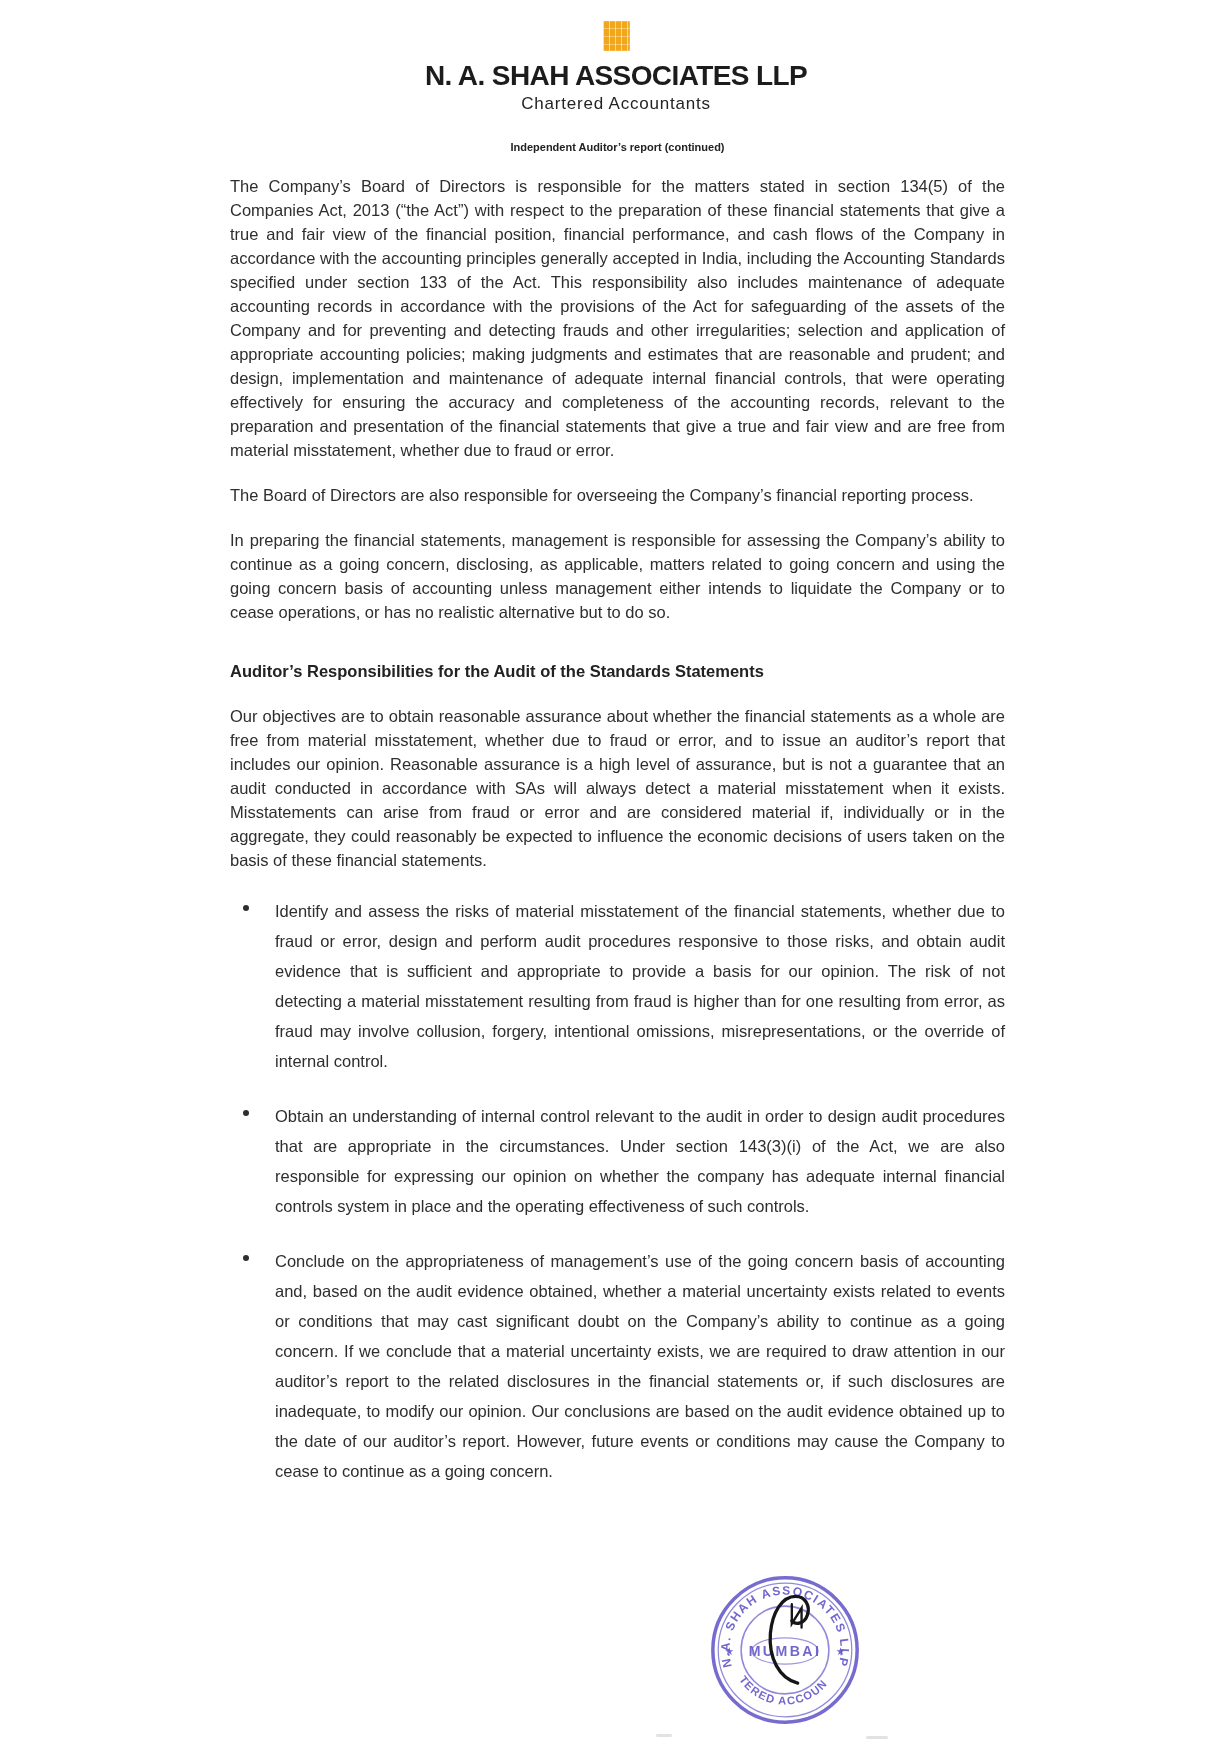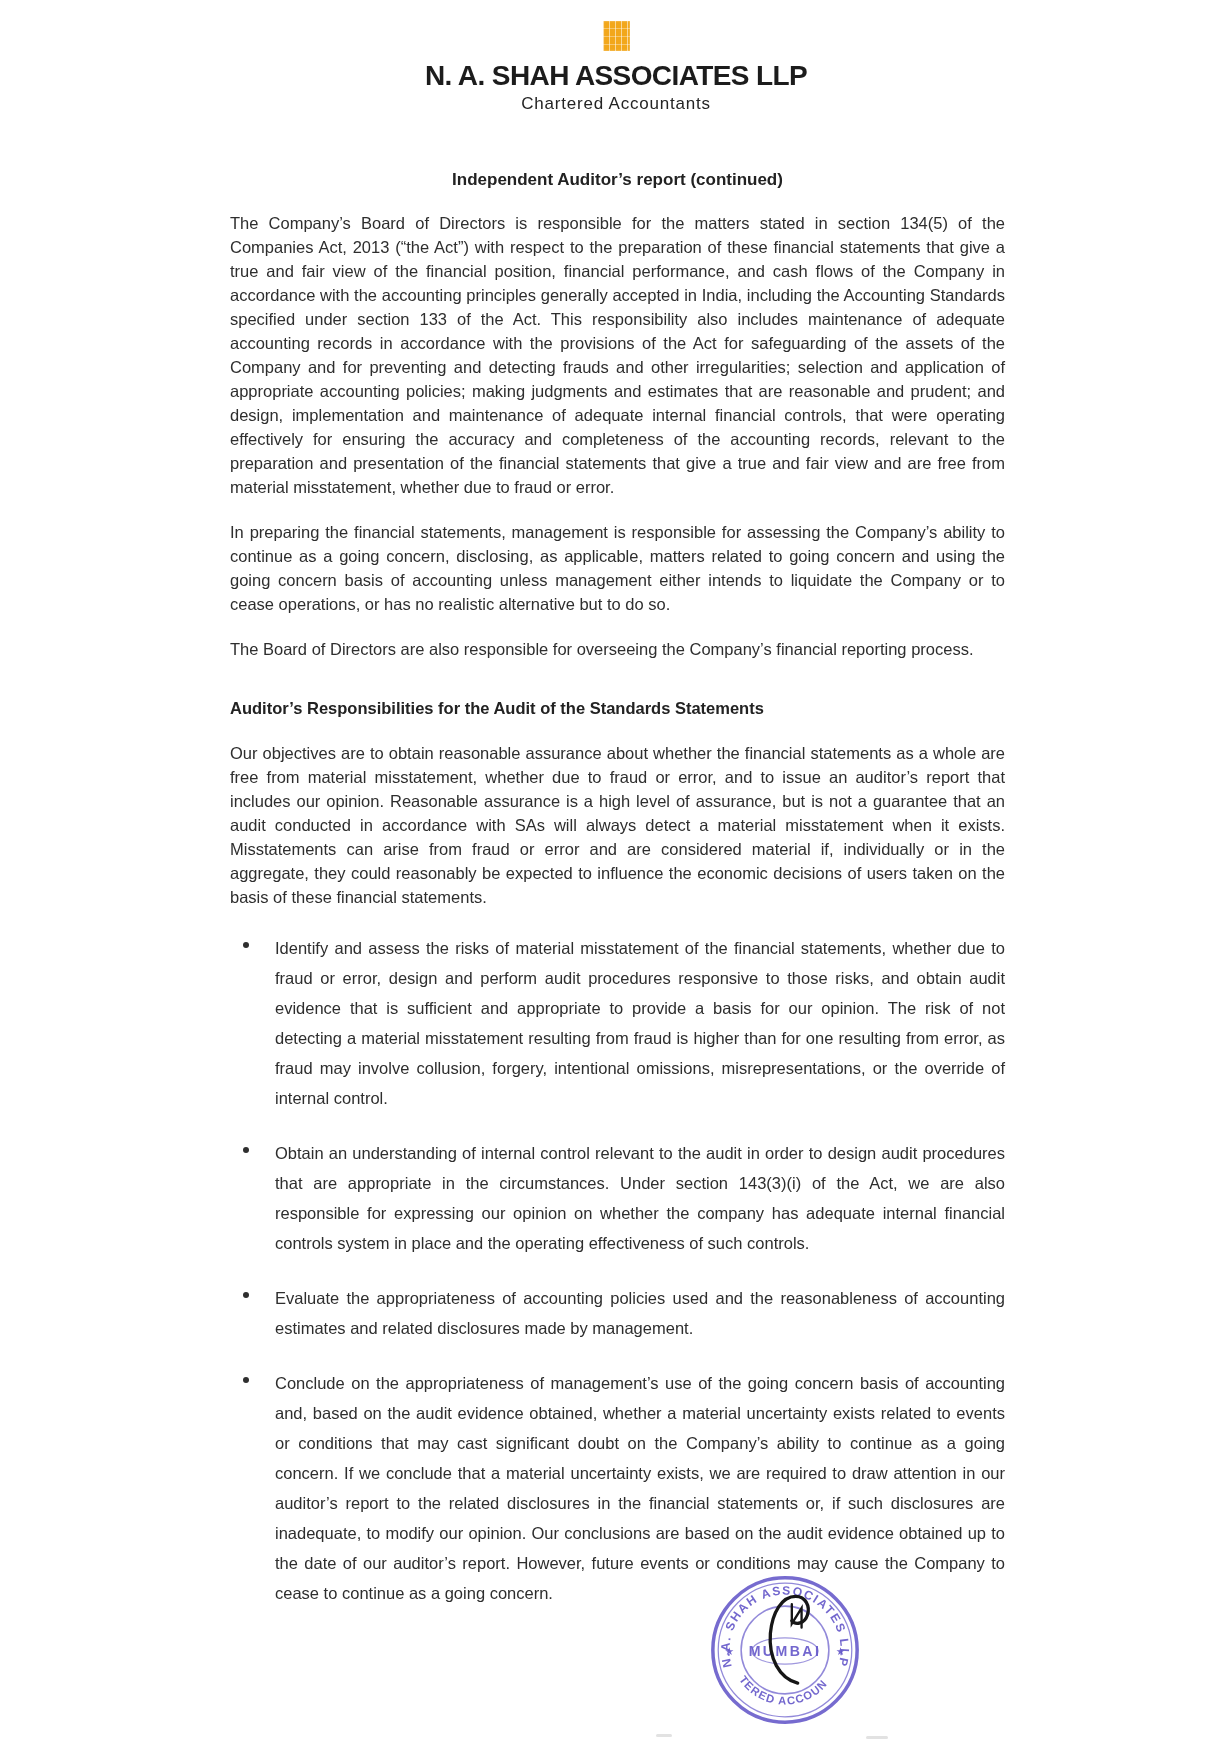--- a/index.html
+++ b/index.html
@@ -34,23 +34,23 @@
   }
   .company-sub {
     margin-top:2px;
     font-size:17px;
     letter-spacing:0.8px;
     color:#242424;
   }
   
   .content { padding:0 157px 0 160px; }
   .doc-title {
-    margin-top:56px;
+    margin-top:27px;
     text-align:center;
-    font-size:17px;
+    font-size:11px;
     font-weight:bold;
     color:#222;
   }
   .section-heading {
     margin-top:35px;
     font-size:16.5px;
     line-height:24px;
     font-weight:bold;
     text-align:justify;
     color:#222;
@@ -102,38 +102,34 @@
     <div class="logo"></div>
     <div class="company-name">N. A. SHAH ASSOCIATES LLP</div>
     <div class="company-sub">Chartered Accountants</div>
   </div>
 
   <div class="content">
 
     <div class="doc-title">Independent Auditor’s report (continued)</div>
 
     <p class="para">The Company’s Board of Directors is responsible for the matters stated in section 134(5) of the Companies Act, 2013 (“the Act”) with respect to the preparation of these financial statements that give a true and fair view of the financial position, financial performance, and cash flows of the Company in accordance with the accounting principles generally accepted in India, including the Accounting Standards specified under section 133 of the Act. This responsibility also includes maintenance of adequate accounting records in accordance with the provisions of the Act for safeguarding of the assets of the Company and for preventing and detecting frauds and other irregularities; selection and application of appropriate accounting policies; making judgments and estimates that are reasonable and prudent; and design, implementation and maintenance of adequate internal financial controls, that were operating effectively for ensuring the accuracy and completeness of the accounting records, relevant to the preparation and presentation of the financial statements that give a true and fair view and are free from material misstatement, whether due to fraud or error.</p>
+    <p class="para">The Board of Directors are also responsible for overseeing the Company’s financial reporting process.</p>
     <p class="para">In preparing the financial statements, management is responsible for assessing the Company’s ability to continue as a going concern, disclosing, as applicable, matters related to going concern and using the going concern basis of accounting unless management either intends to liquidate the Company or to cease operations, or has no realistic alternative but to do so.</p>
-    <p class="para">The Board of Directors are also responsible for overseeing the Company’s financial reporting process.</p>
 
     <div class="section-heading">Auditor’s Responsibilities for the Audit of the Standards Statements</div>
     <p class="para">Our objectives are to obtain reasonable assurance about whether the financial statements as a whole are free from material misstatement, whether due to fraud or error, and to issue an auditor’s report that includes our opinion. Reasonable assurance is a high level of assurance, but is not a guarantee that an audit conducted in accordance with SAs will always detect a material misstatement when it exists. Misstatements can arise from fraud or error and are considered material if, individually or in the aggregate, they could reasonably be expected to influence the economic decisions of users taken on the basis of these financial statements.</p>
 
     <ul class="bullets">
       <li class="bullet-item">
         <span class="bullet-dot"></span>
         <span class="bullet-text">Identify and assess the risks of material misstatement of the financial statements, whether due to fraud or error, design and perform audit procedures responsive to those risks, and obtain audit evidence that is sufficient and appropriate to provide a basis for our opinion. The risk of not detecting a material misstatement resulting from fraud is higher than for one resulting from error, as fraud may involve collusion, forgery, intentional omissions, misrepresentations, or the override of internal control.</span>
       </li>
       <li class="bullet-item">
         <span class="bullet-dot"></span>
         <span class="bullet-text">Obtain an understanding of internal control relevant to the audit in order to design audit procedures that are appropriate in the circumstances. Under section 143(3)(i) of the Act, we are also responsible for expressing our opinion on whether the company has adequate internal financial controls system in place and the operating effectiveness of such controls.</span>
-      </li>
-      <li class="bullet-item">
-        <span class="bullet-dot"></span>
-        <span class="bullet-text">Evaluate the appropriateness of accounting policies used and the reasonableness of accounting estimates and related disclosures made by management.</span>
       </li>
       <li class="bullet-item">
         <span class="bullet-dot"></span>
         <span class="bullet-text">Conclude on the appropriateness of management’s use of the going concern basis of accounting and, based on the audit evidence obtained, whether a material uncertainty exists related to events or conditions that may cast significant doubt on the Company’s ability to continue as a going concern. If we conclude that a material uncertainty exists, we are required to draw attention in our auditor’s report to the related disclosures in the financial statements or, if such disclosures are inadequate, to modify our opinion. Our conclusions are based on the audit evidence obtained up to the date of our auditor’s report. However, future events or conditions may cause the Company to cease to continue as a going concern.</span>
       </li>
     </ul>
   </div>
 
   <div class="stamp-wrap">
     <svg viewBox="0 0 160 160">

